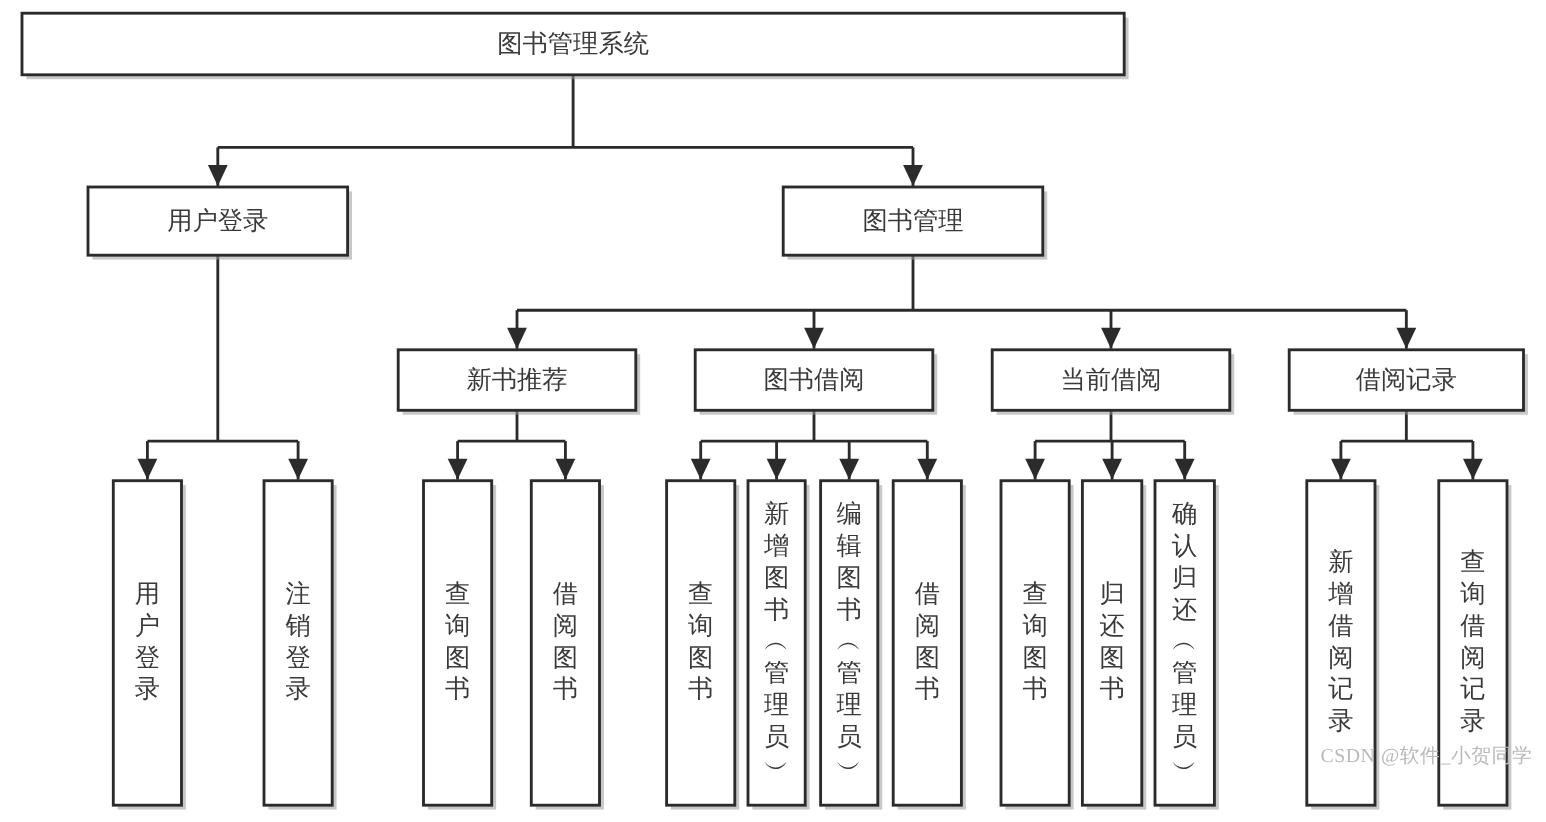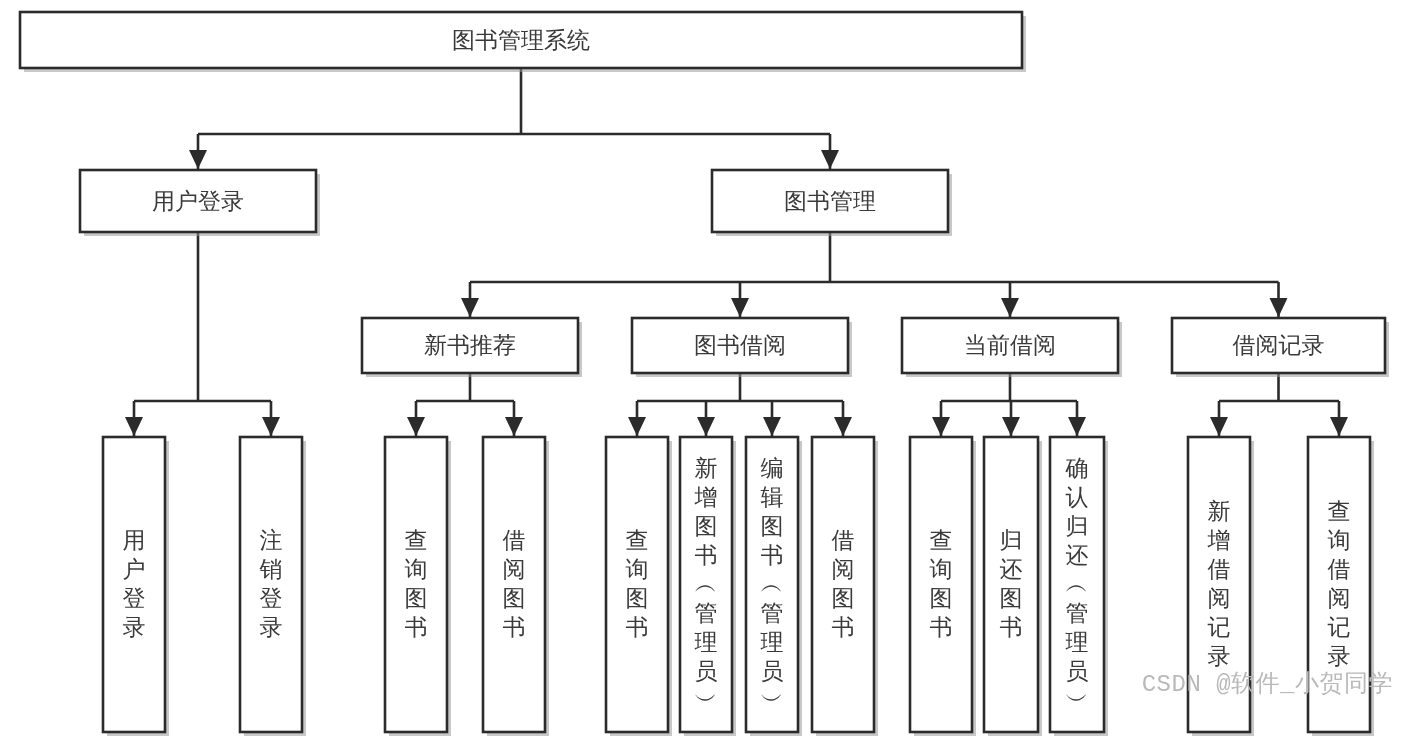--- a/index.html
+++ b/index.html
@@ -57,22 +57,22 @@
     fill: #3a3a3a;
     font-family: "DejaVu Sans", "Liberation Sans", sans-serif;
     font-size: 23px;
     text-anchor: middle;
     dominant-baseline: middle;
   }
   .watermark {
     position: absolute;
     right: 12px;
     bottom: 6px;
-    font-family: Liberation Mono, monospace;
-    font-size: 24px;
+    font-family: Liberation Serif, serif;
+    font-size: 18px;
     color: #b9b9b9;
     letter-spacing: 0.5px;
     white-space: nowrap;
     user-select: none;
   }
 </style>
 </head>
 <body>
 
 <div id="diagram-root">

